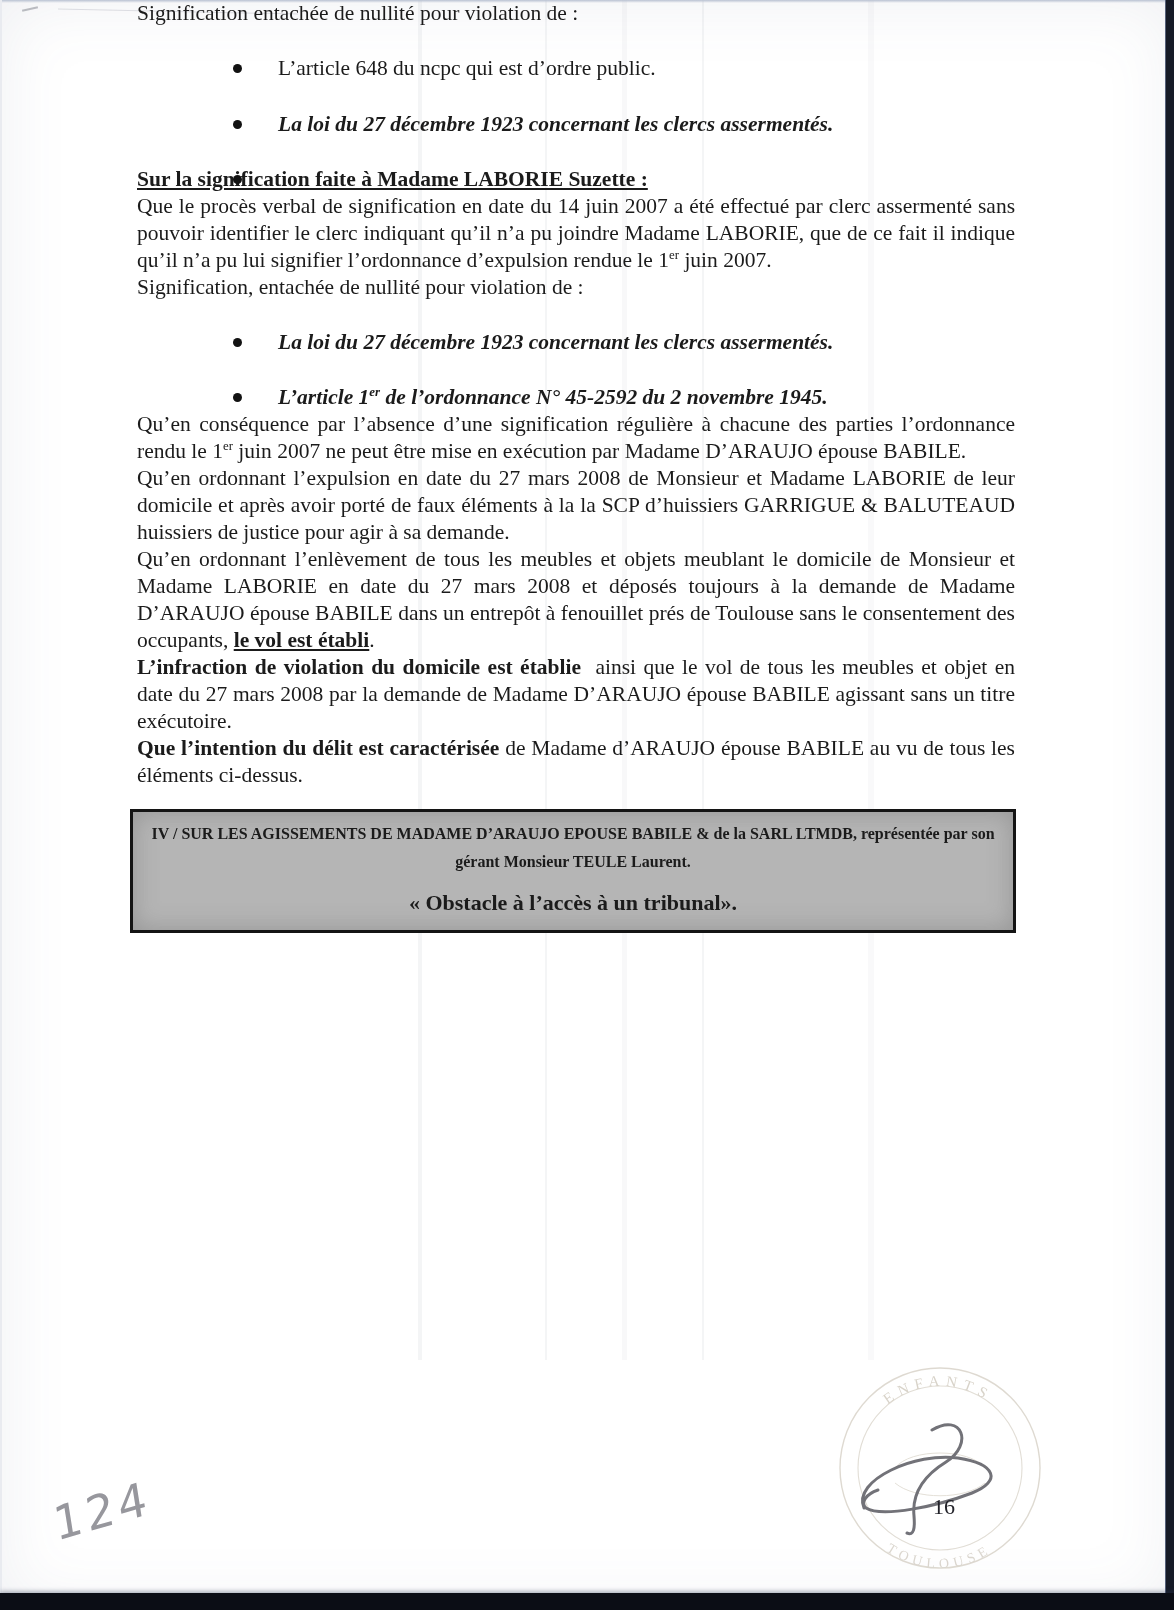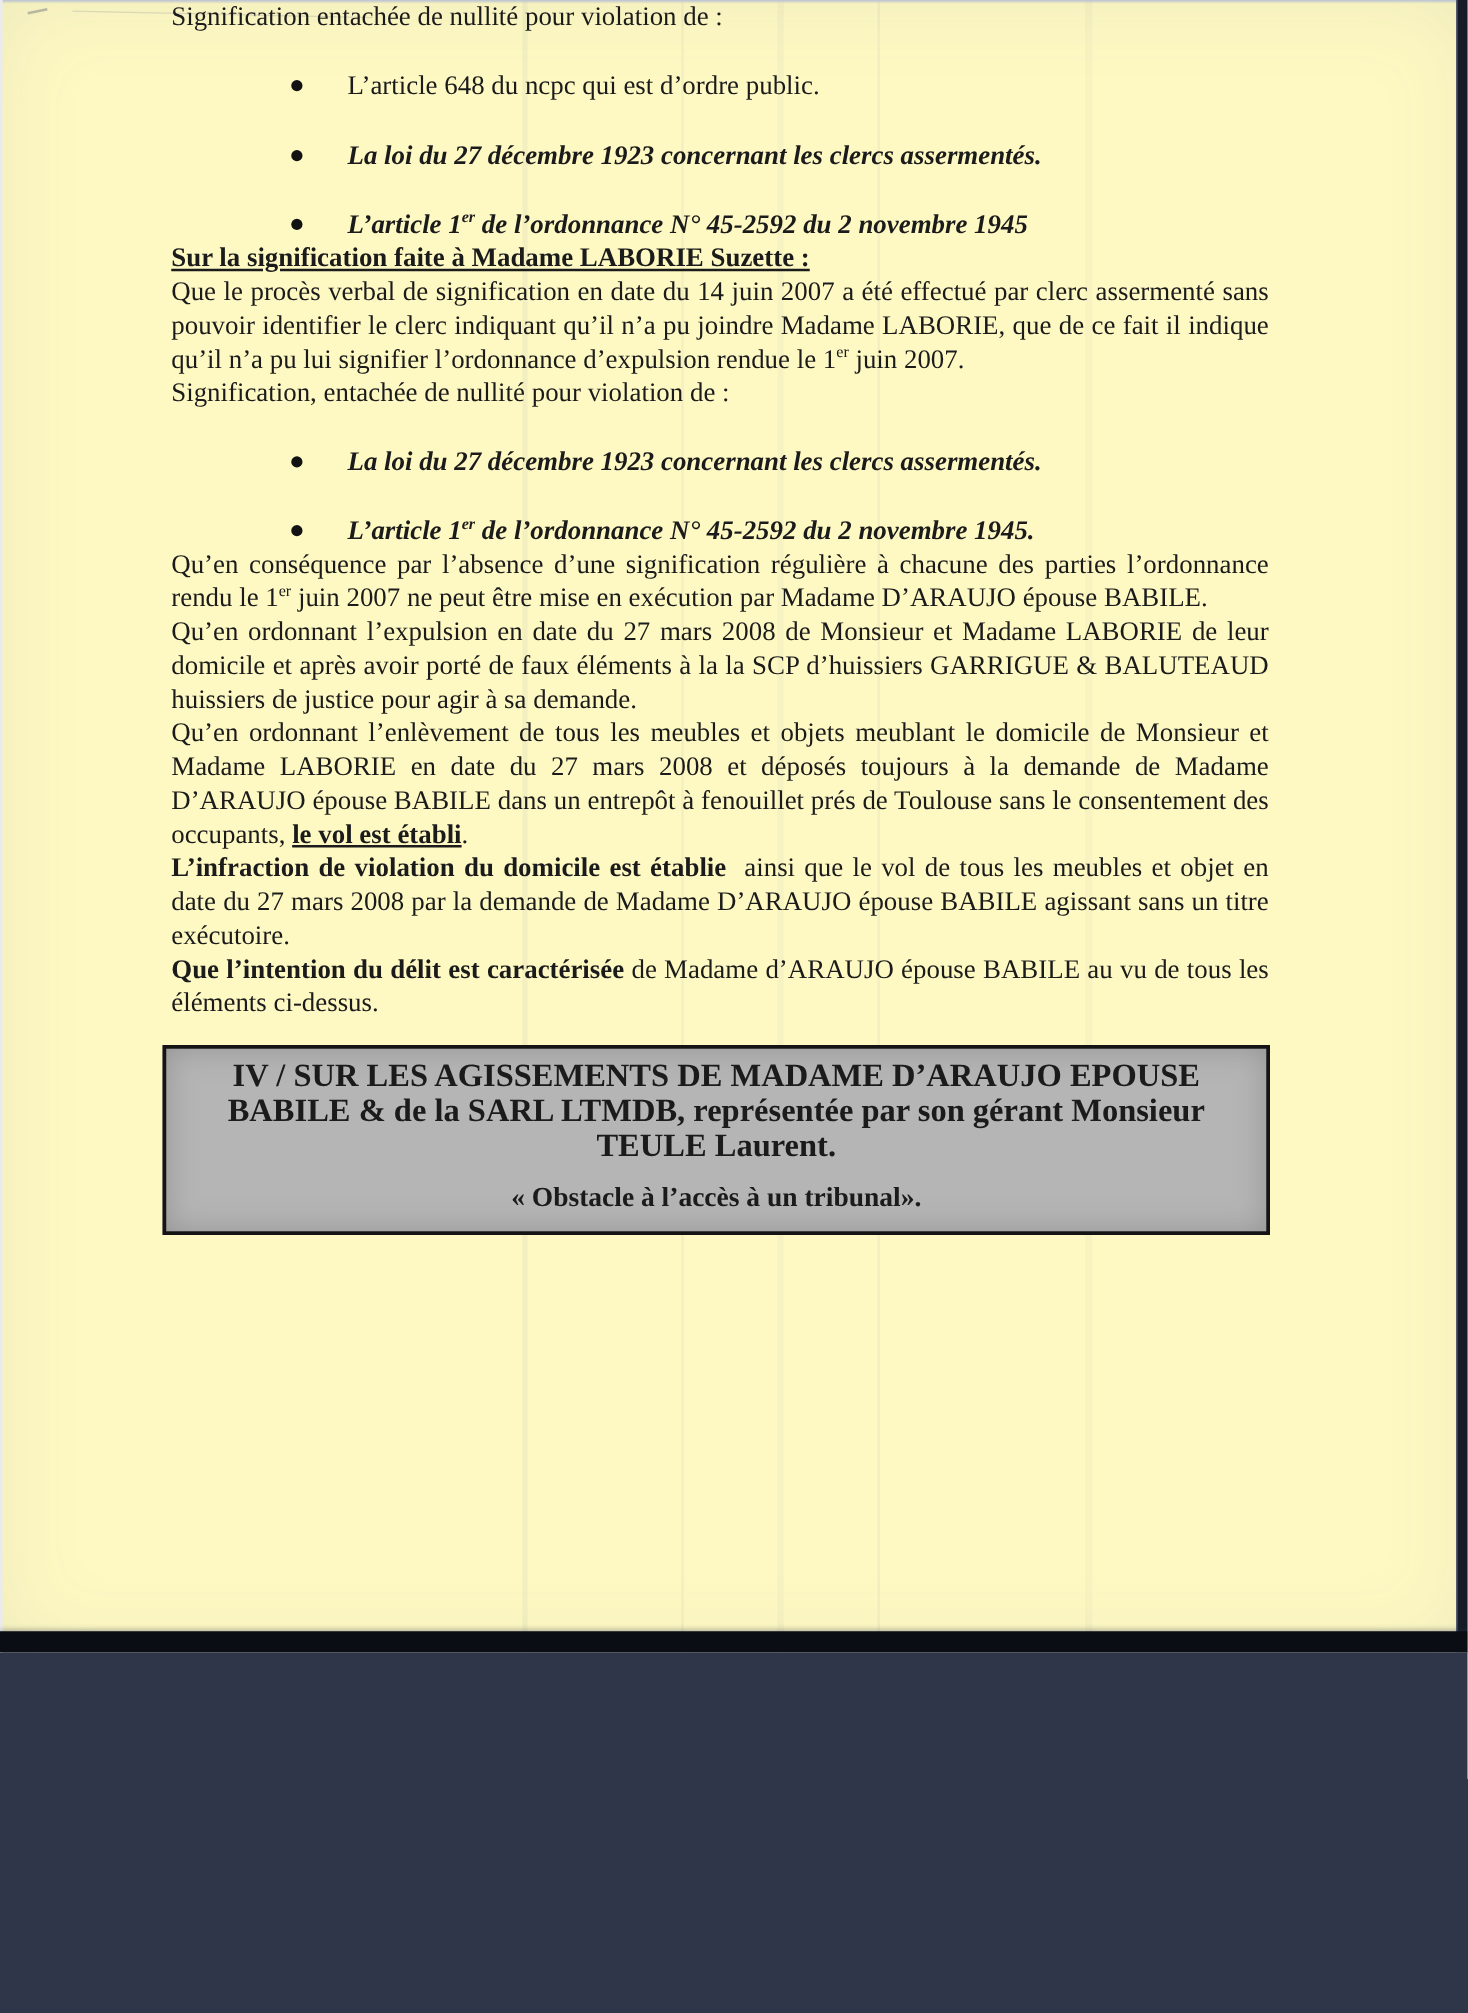--- a/index.html
+++ b/index.html
@@ -1,19 +1,19 @@
 <!DOCTYPE html>
 <html><head>
 <meta charset="utf-8">
 <style>
   html,body{margin:0;padding:0;background:#30364a;}
   .scan{
     position:relative;
-    width:1174px;height:1322px;
-    background:#fef9c3;
+    width:1174px;height:1610px;
+    background:#ffffff;
     overflow:hidden;
     font-family:"Liberation Serif", serif;
     color:#1b1b1b;
     box-shadow: inset 0 0 70px rgba(90,100,130,.10);
   }
   
   .edge-top{position:absolute;top:0;left:0;width:100%;height:3px;background:linear-gradient(#b9c2d2,rgba(185,194,210,0));}
   .edge-right{position:absolute;top:0;right:0;width:8px;height:100%;background:#161b27;border-left:1px solid #56617a;}
   .edge-bottom{position:absolute;bottom:0;left:0;width:100%;height:17px;background:#0b0d15;box-shadow:0 -2px 4px rgba(40,50,80,.35);}
   .edge-left{position:absolute;top:0;left:0;width:2px;height:100%;background:#e9ebf0;}
@@ -53,21 +53,21 @@
 
   .section-box{
     margin:20px 0 0 -7px;
     width:844px;
     border:3px solid #141414;
     background:#b5b5b5;
     padding:8px 18px 12px 18px;
     text-align:center;
     box-shadow: inset 0 0 24px rgba(90,90,90,.35);
   }
-  .box-title{font-weight:bold;font-size:26px;line-height:28px;}
+  .box-title{font-weight:bold;font-size:16px;line-height:28px;}
   .box-subtitle{font-weight:bold;font-size:22px;line-height:30px;margin-top:12px !important;}
 
   .page-number{position:absolute;left:933px;top:1494px;font-size:22px;color:#23232a;}
   .handwritten{
     position:absolute;left:52px;top:1484px;
     font-family:"DejaVu Sans", sans-serif;
     font-size:46px;color:#85858c;
     transform:rotate(-16deg) skewX(-7deg);
     letter-spacing:4px;opacity:.85;
   }
@@ -95,21 +95,20 @@
       <span>L’article 648 du ncpc qui est d’ordre public.</span>
     </div>
 
     <div class="bullet bi m-b2">
       <span class="dot"></span>
       <span>La loi du 27 décembre 1923 concernant les clercs assermentés.</span>
     </div>
 
     <div class="bullet bi m-b3">
       <span class="dot"></span>
-      <span><span>L’article 1</span><sup>er</sup><span> de l’ordonnance N° 45-2592 du 2 novembre 1945</span></span>
     </div>
 
     <p class="h-underline m-h1">Sur la signification faite à Madame LABORIE Suzette :</p>
 
     <p class="just m-p1"><span>Que le procès verbal de signification en date du 14 juin 2007 a été effectué par clerc assermenté sans pouvoir identifier le clerc indiquant qu’il n’a pu joindre Madame LABORIE, que de ce fait il indique qu’il n’a pu lui signifier l’ordonnance d’expulsion rendue le 1</span><sup>er</sup><span> juin 2007.</span></p>
 
     <p class="m-intro2">Signification, entachée de nullité pour violation de :</p>
 
     <div class="bullet bi m-b4">
       <span class="dot"></span>

